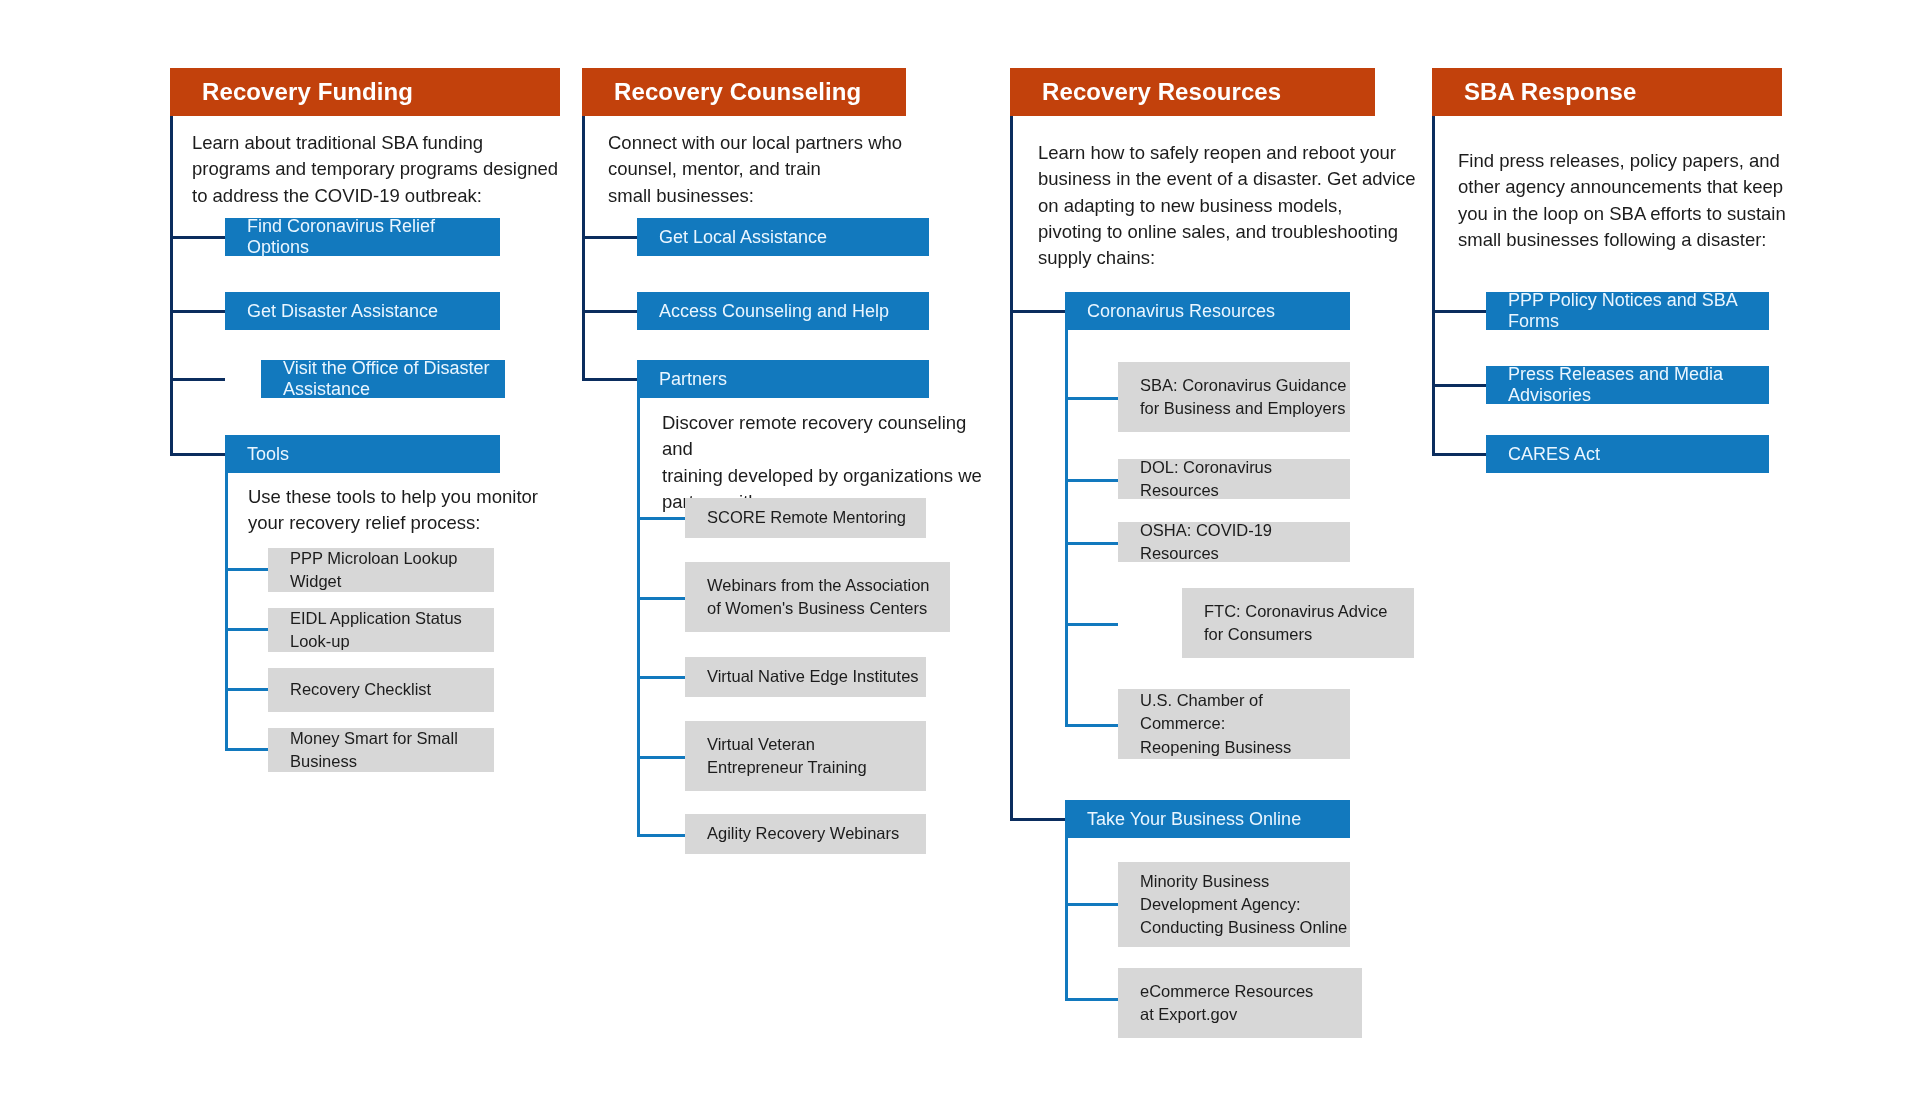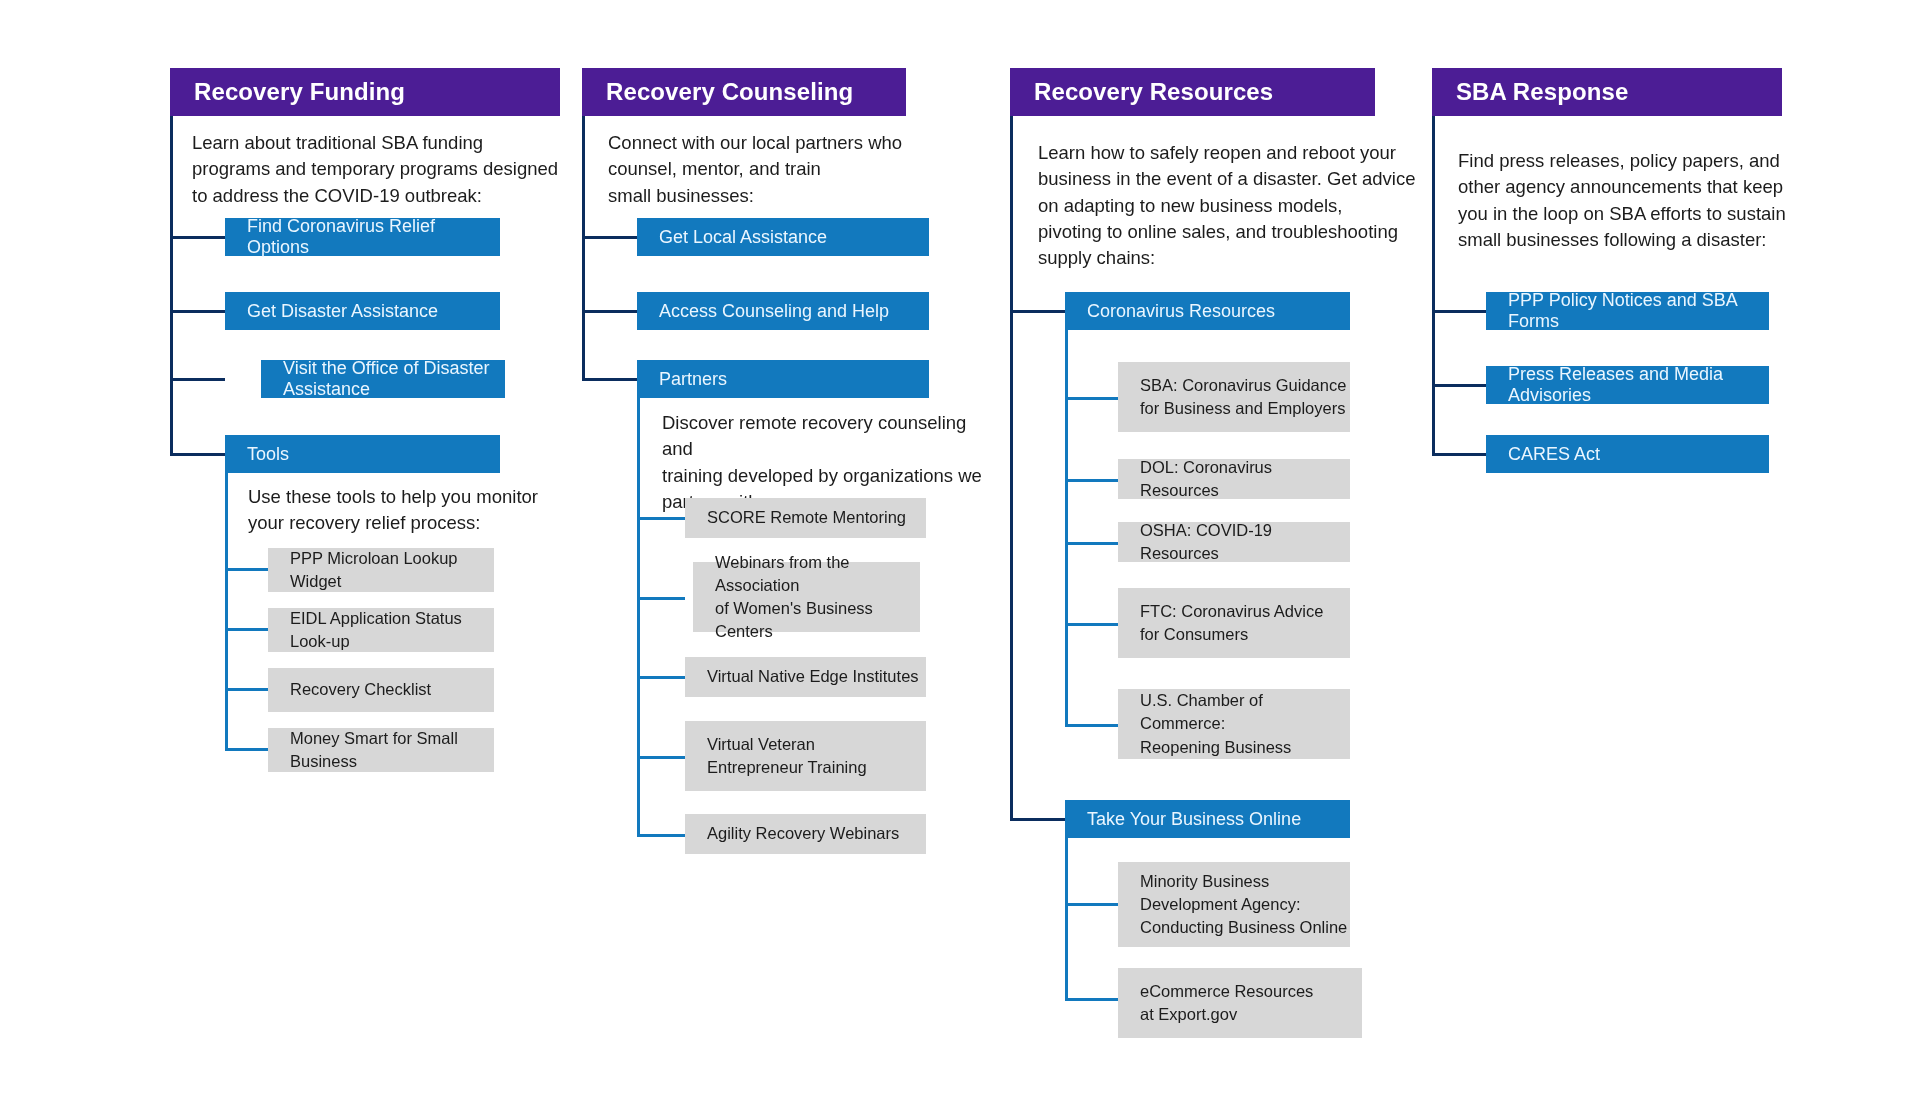--- a/index.html
+++ b/index.html
@@ -12,27 +12,27 @@
   }
   .canvas {
     position: relative;
     width: 1920px;
     height: 1097px;
     background: #ffffff;
   }
 
   .col-header {
     position: absolute;
-    background: #4c1d95;
+    background: #c2410c;
     color: #ffffff;
     font-size: 24px;
     font-weight: bold;
     display: flex;
     align-items: center;
-    padding-left: 24px;
+    padding-left: 32px;
     letter-spacing: .1px;
   }
 
   .col-intro {
     position: absolute;
     color: #1c1c1c;
     font-size: 18.5px;
     line-height: 1.42;
     white-space: pre-line;
   }
@@ -161,21 +161,21 @@
   <div class="ln light" style="left:637px; top:398px; width:3px; height:438px;"></div>
   <div class="ln light" style="left:637px; top:517px; width:48px; height:3px;"></div>
   <div class="ln light" style="left:637px; top:597px; width:48px; height:3px;"></div>
   <div class="ln light" style="left:637px; top:676px; width:48px; height:3px;"></div>
   <div class="ln light" style="left:637px; top:756px; width:48px; height:3px;"></div>
   <div class="ln light" style="left:637px; top:834px; width:48px; height:3px;"></div>
 
   <div class="node-grey" style="left:685px; top:498px; width:241px; height:40px;">
     <span>SCORE Remote Mentoring</span>
   </div>
-  <div class="node-grey" style="left:685px; top:562px; width:227px; height:70px;margin-left:8px;">
+  <div class="node-grey" style="left:685px; top:562px; width:265px; height:70px;">
     <span>Webinars from the Association
 of Women's Business Centers</span>
   </div>
   <div class="node-grey" style="left:685px; top:657px; width:241px; height:40px;">
     <span>Virtual Native Edge Institutes</span>
   </div>
   <div class="node-grey" style="left:685px; top:721px; width:241px; height:70px;">
     <span>Virtual Veteran
 Entrepreneur Training</span>
   </div>
@@ -211,21 +211,21 @@
   <div class="node-grey" style="left:1118px; top:362px; width:232px; height:70px;">
     <span>SBA: Coronavirus Guidance
 for Business and Employers</span>
   </div>
   <div class="node-grey" style="left:1118px; top:459px; width:232px; height:40px;">
     <span>DOL: Coronavirus Resources</span>
   </div>
   <div class="node-grey" style="left:1118px; top:522px; width:232px; height:40px;">
     <span>OSHA: COVID-19 Resources</span>
   </div>
-  <div class="node-grey" style="left:1118px; top:588px; width:232px; height:70px;">
+  <div class="node-grey" style="left:1182px; top:588px; width:232px; height:70px;">
     <span>FTC: Coronavirus Advice
 for Consumers</span>
   </div>
   <div class="node-grey" style="left:1118px; top:689px; width:232px; height:70px;">
     <span>U.S. Chamber of Commerce:
 Reopening Business</span>
   </div>
 
   <div class="node-primary" style="left:1065px; top:800px; width:285px; height:38px;">
     <span>Take Your Business Online</span>

